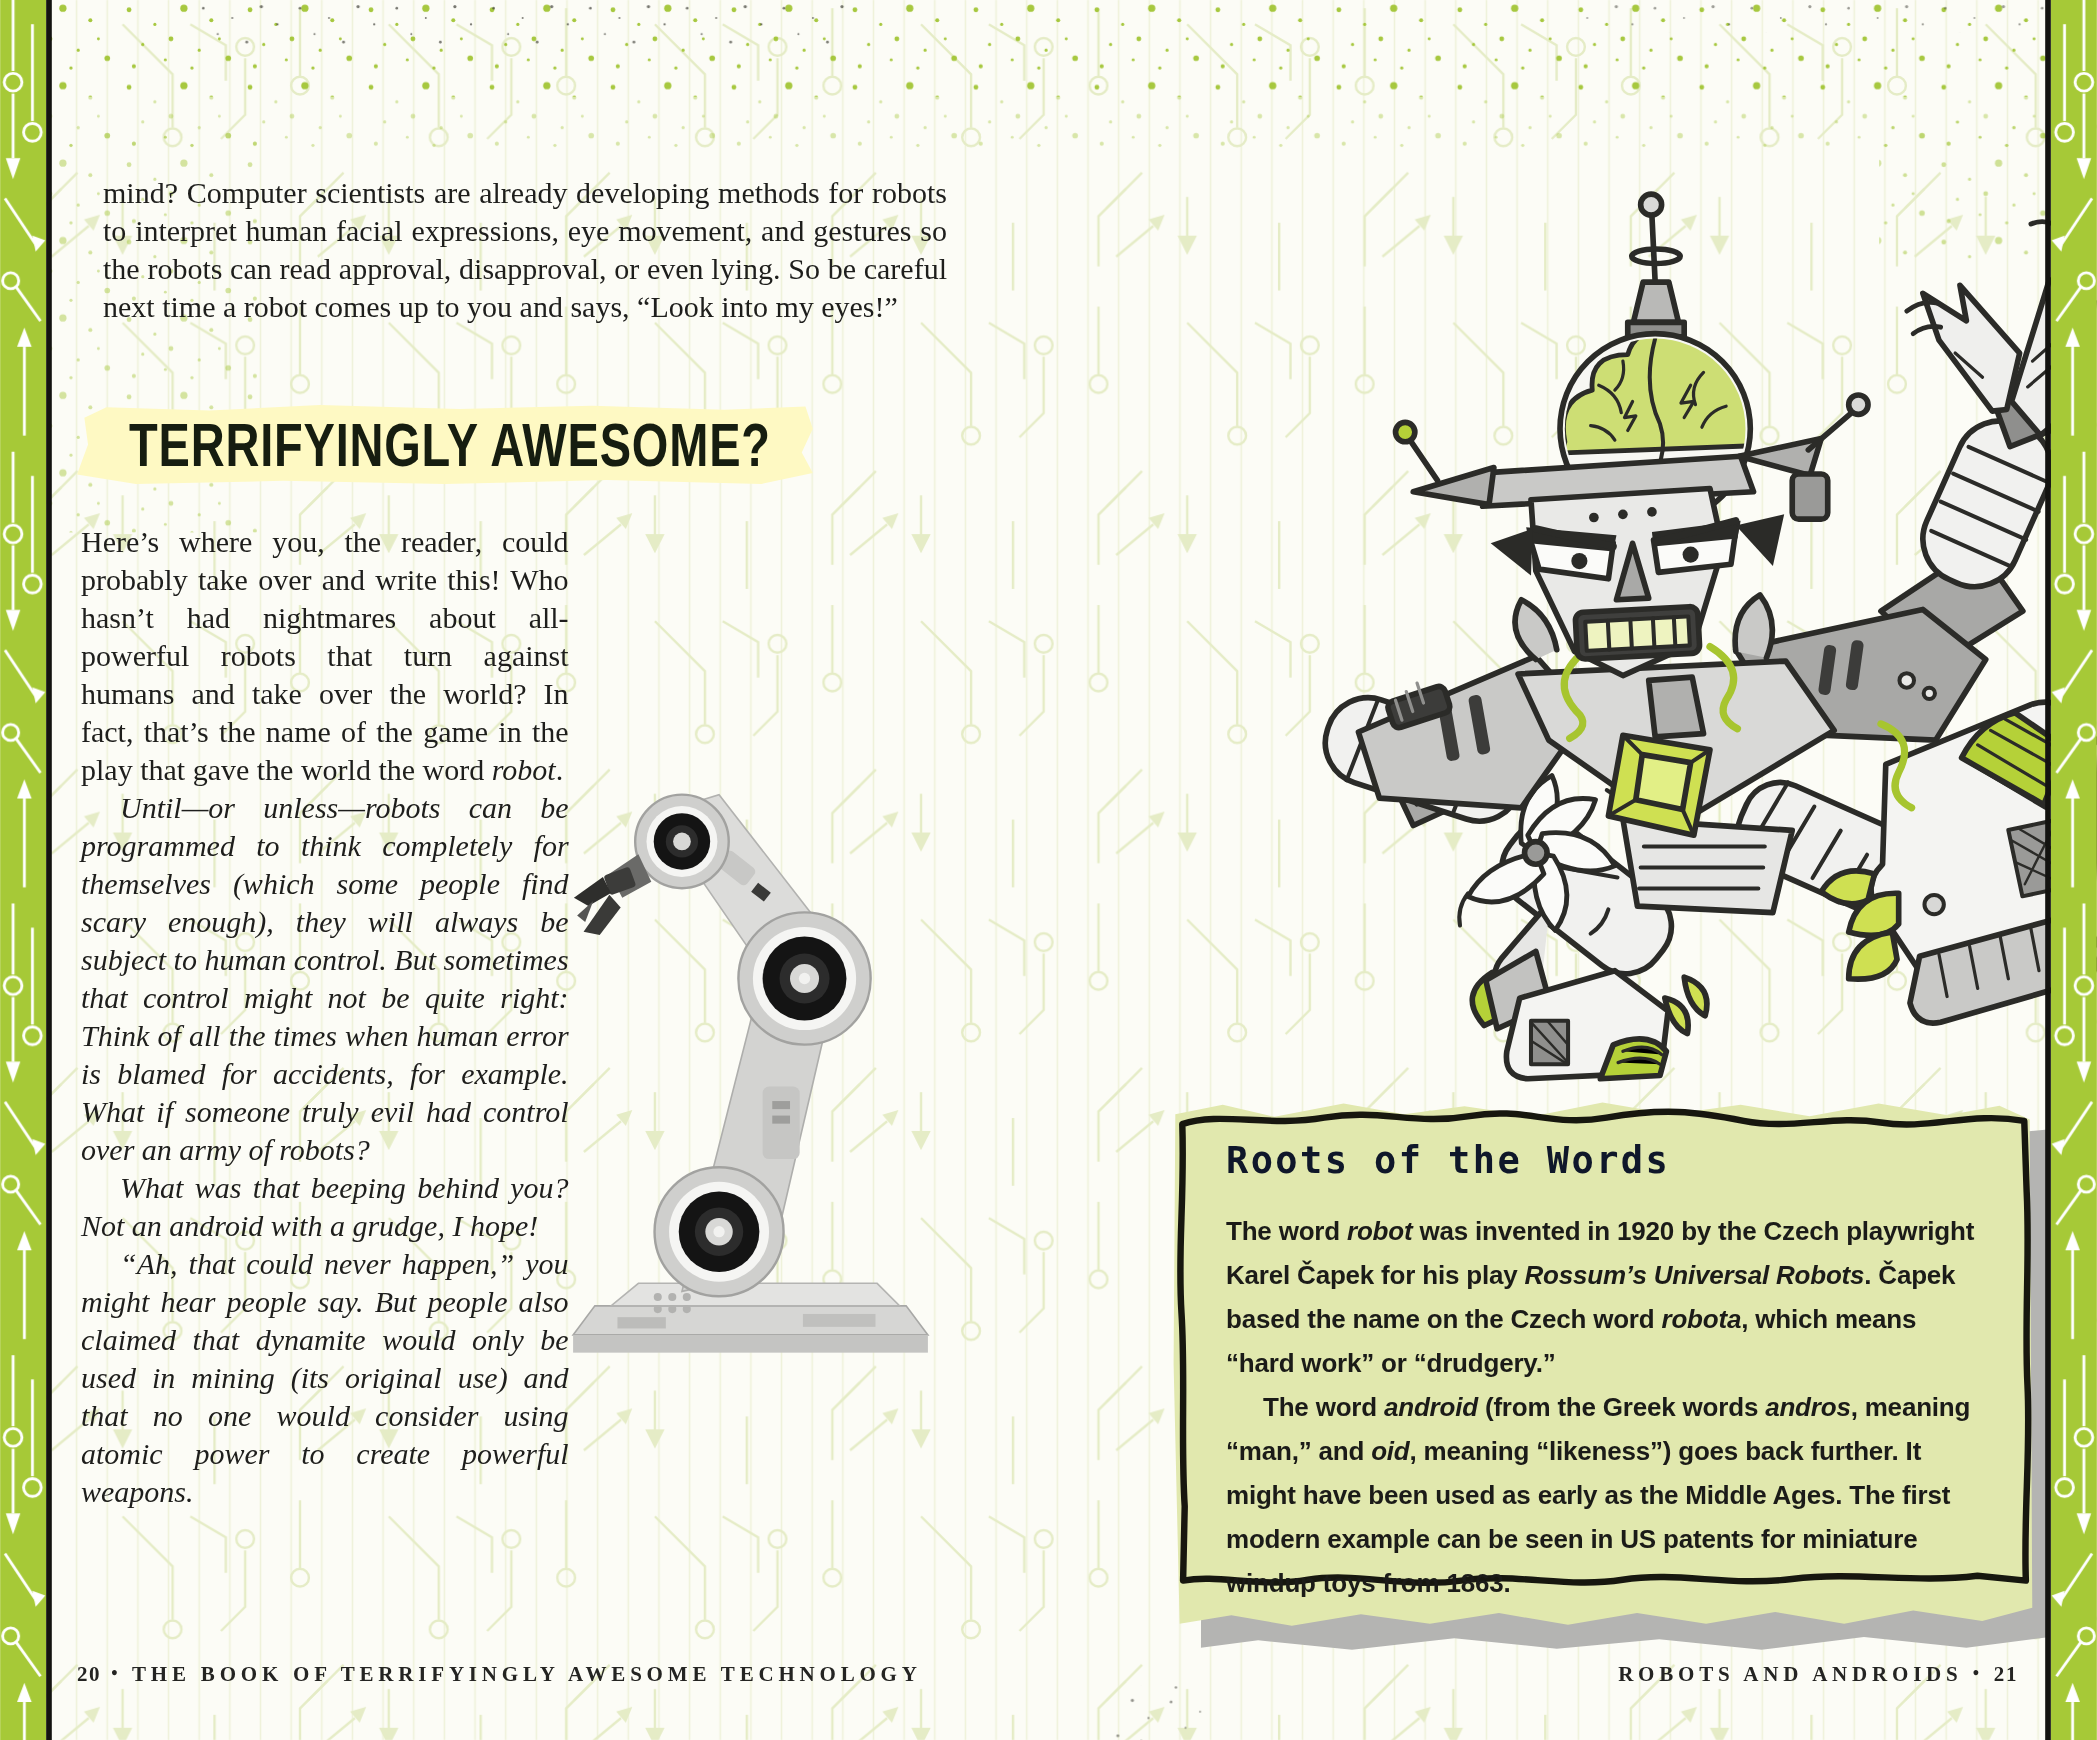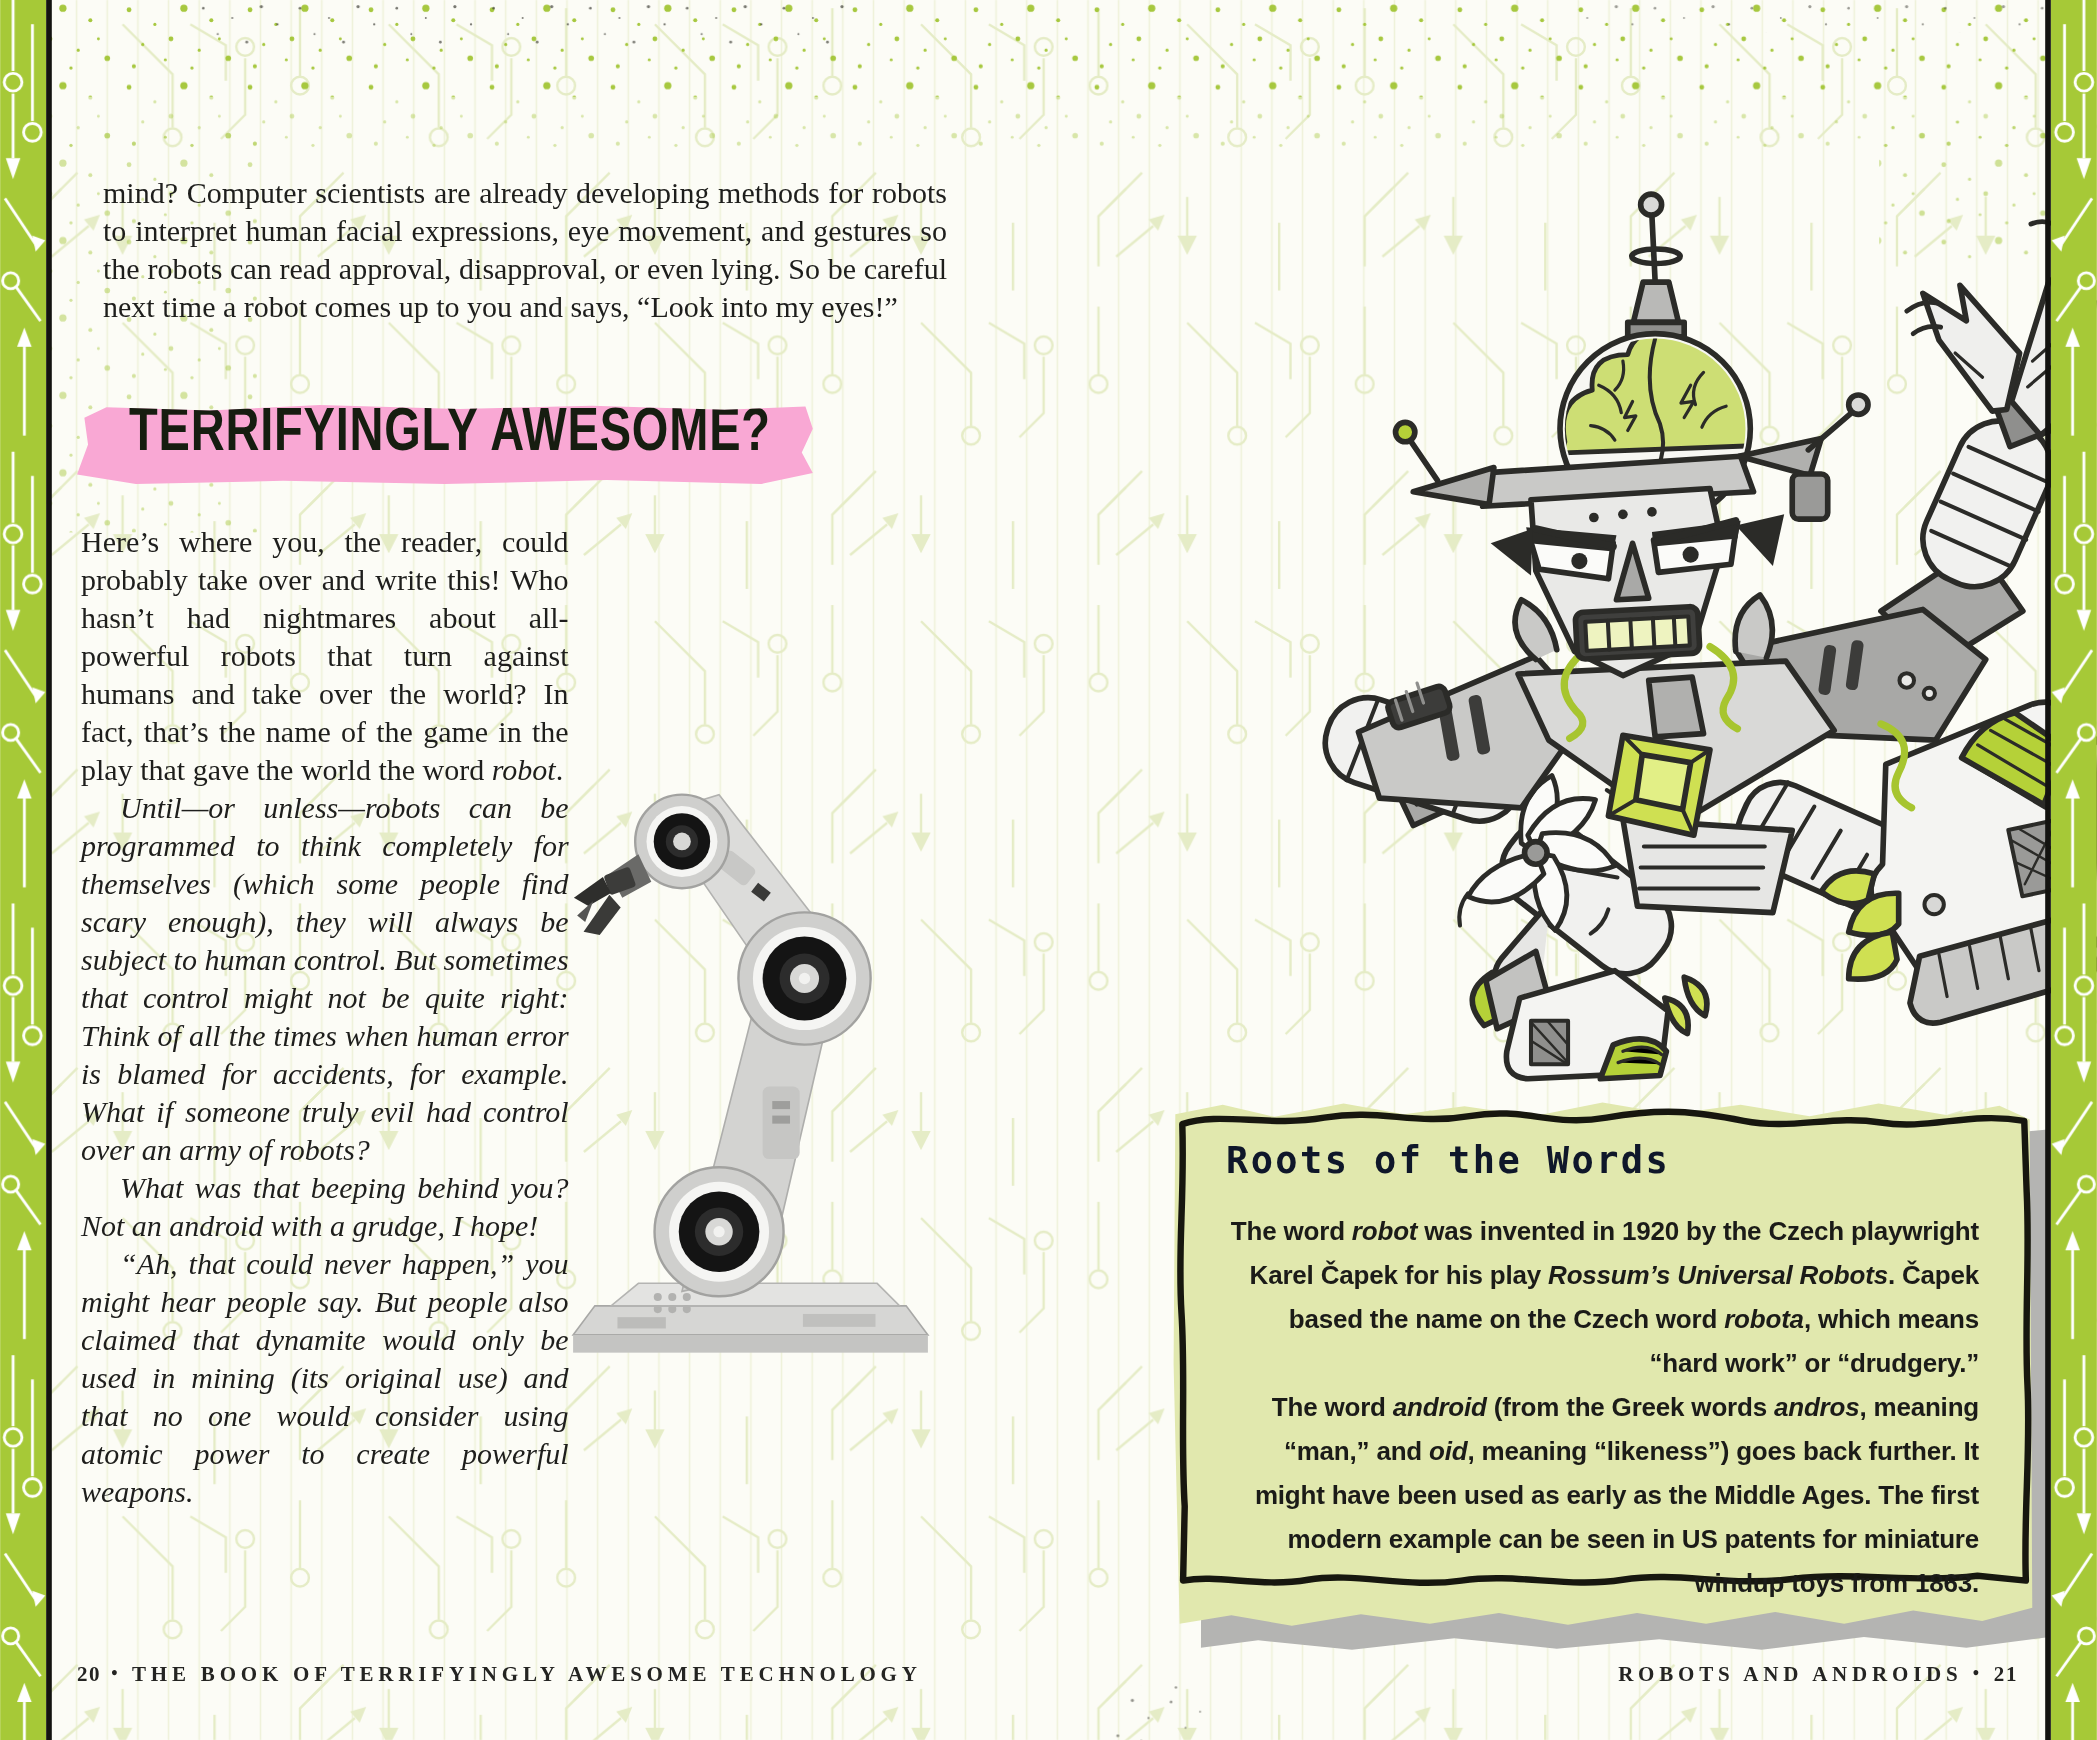--- a/index.html
+++ b/index.html
@@ -14,21 +14,21 @@
   .side-border{top:0;height:1740px;z-index:3;}
   #border-left{left:0;}
   #border-right{right:0;}
   
   #intro{
     left:81px;top:174px;width:844px;
     font-size:30px;line-height:38px;text-align:justify;z-index:2;margin-left:22px;
   }
   #headline{
     left:77px;top:405px;z-index:2;
-    background:#f9a8d4;padding:0 42px 0 52px;height:79px;display:flex;
+    background:#fef9c3;padding:0 42px 0 52px;height:79px;display:flex;align-items:center;
     clip-path:polygon(1% 16%,4% 3%,18% 7%,33% 0%,52% 5%,70% 1%,88% 6%,99% 2%,100% 30%,98.5% 60%,100% 86%,93% 100%,72% 95%,50% 100%,28% 96%,8% 100%,0% 88%,1.5% 50%);
   }
   #headline .hl-text{
     font-family:"Liberation Sans",sans-serif;font-weight:bold;font-size:47px;
     letter-spacing:0.8px;color:#161d10;transform:scaleY(1.28);transform-origin:center;
     white-space:nowrap;
   }
   #body2{
     left:81px;top:523px;width:844px;z-index:2;
     font-size:30px;line-height:38px;text-align:justify;
@@ -54,21 +54,21 @@
     clip-path:polygon(0.5% 3%,6% 1.2%,12% 3.5%,20% 1%,27% 3%,34% 1.5%,42% 3.4%,50% 0.8%,58% 3%,66% 1.2%,74% 3.4%,82% 1%,90% 3.2%,96% 1.4%,99.5% 4%,99.8% 96%,94% 98.5%,86% 96.5%,78% 99%,70% 96.8%,62% 99%,54% 97%,46% 99.2%,38% 97%,30% 99%,22% 97.2%,14% 99.4%,7% 97.4%,1% 99%,0.3% 50%);
   }
   #sidebar .frame{position:absolute;left:0;top:0;}
   #sidebar .content{position:absolute;left:55px;top:52px;right:63px;}
   #sidebar-title{
     font-family:"DejaVu Sans Mono",monospace;font-weight:bold;font-size:37px;
     letter-spacing:2.4px;color:#0f172a;margin:0 0 27.4px 0;
   }
   .sb-p{
     font-family:"Liberation Sans",sans-serif;font-weight:bold;font-size:26px;
-    line-height:44px;color:#1b1b18;margin:0;letter-spacing:-0.2px;text-align:right;
+    line-height:44px;color:#1b1b18;margin:0;letter-spacing:-0.2px;
   }
   .sb-p.ind{text-indent:37px;}
   
   .folio{
     top:1662px;z-index:2;font-size:21px;letter-spacing:4.8px;color:#242422;
     font-weight:bold;white-space:nowrap;text-align:right;
   }
   #folio-left{left:77px;}
   #folio-right{right:79px;text-align:center;}
   .folio .num{letter-spacing:1.6px;}

